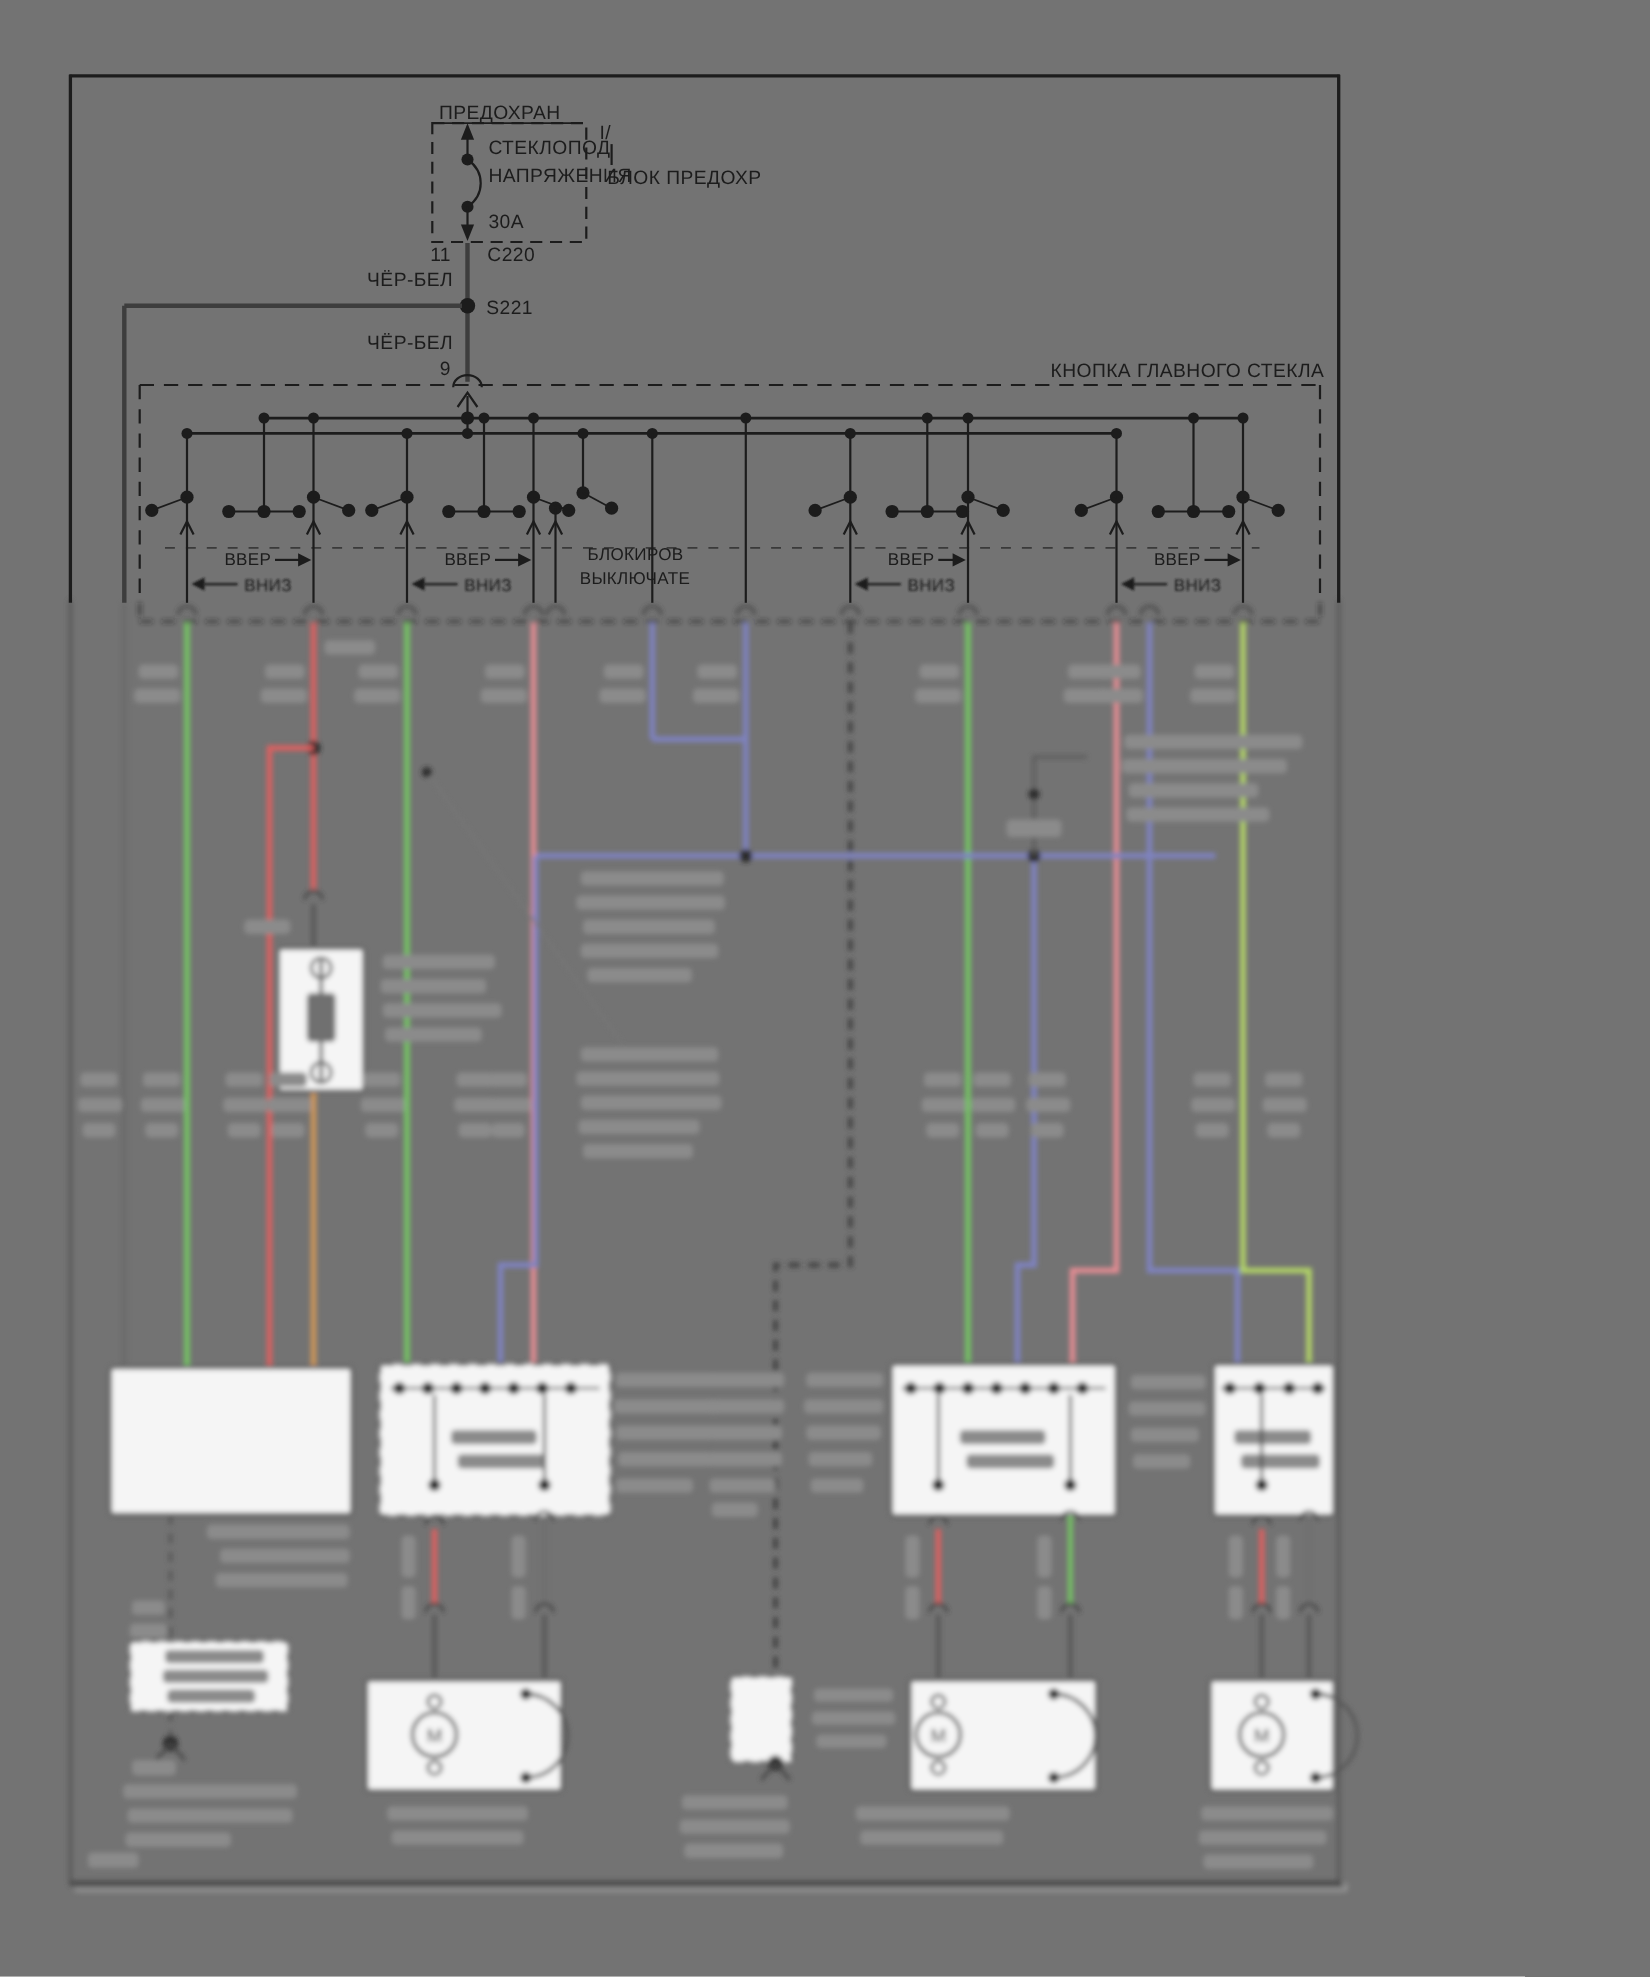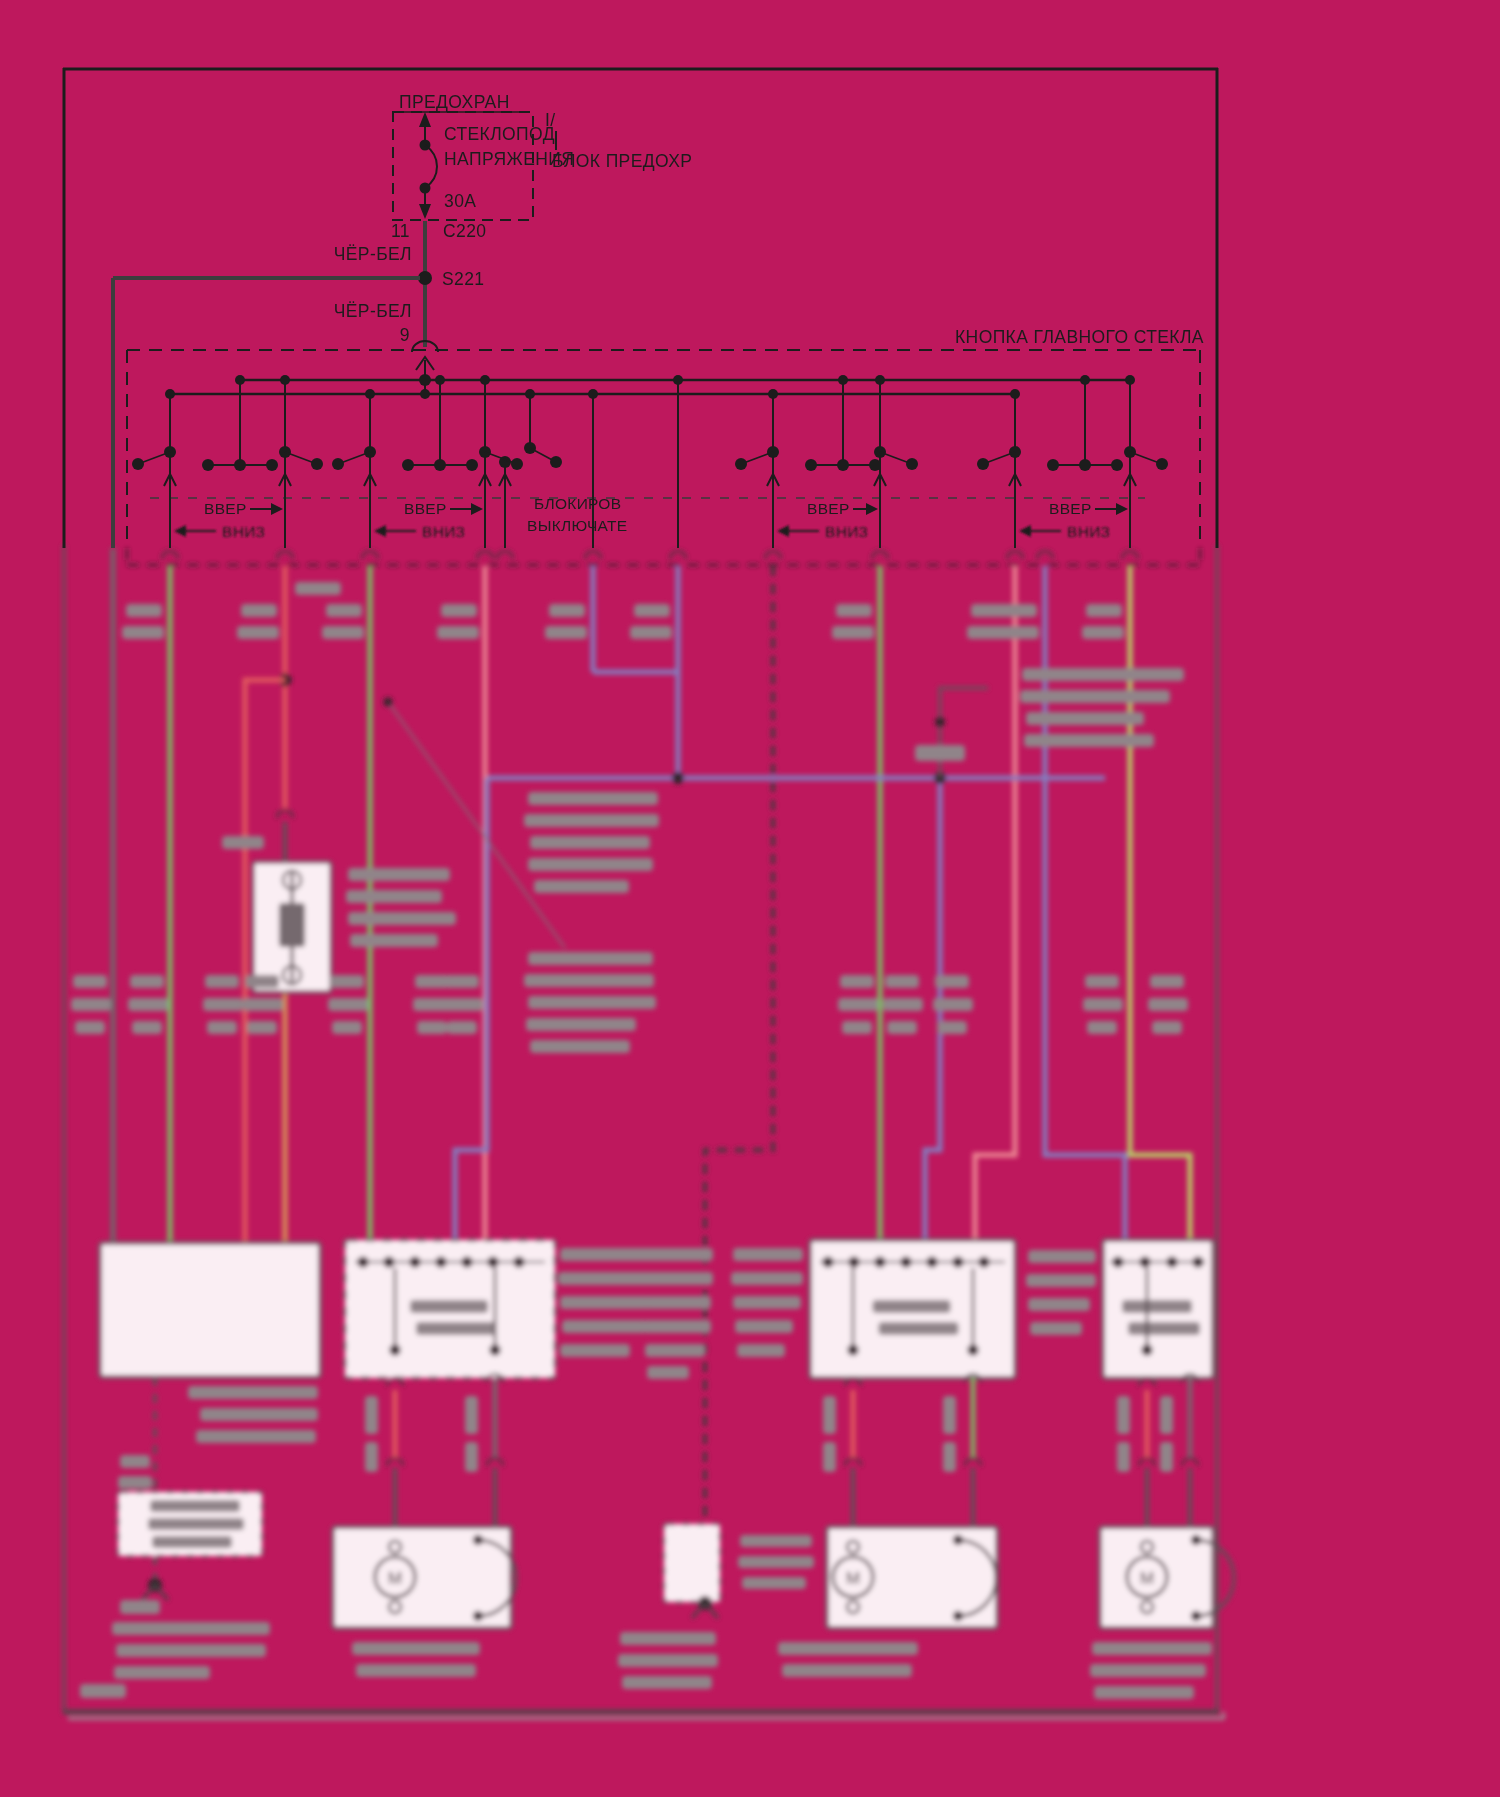--- a/index.html
+++ b/index.html
@@ -1,16 +1,16 @@
 <!DOCTYPE html>
 <html><head>
 <meta charset="utf-8">
 <style>
   html,body{margin:0;padding:0;background:#ffffff;}
-  #stage{position:relative;width:1500px;height:1797px;background:#be185d;overflow:hidden;
+  #stage{position:relative;width:1500px;height:1797px;background:#737373;overflow:hidden;
          font-family:"Liberation Sans", sans-serif;}
   svg{position:absolute;left:0;top:0;}
   text{fill:#1c1c1c;font-family:"Liberation Sans", sans-serif;}
   .t17{font-size:17.5px;letter-spacing:.4px;}
   .t15{font-size:15.5px;letter-spacing:.3px;}
 </style>
 </head>
 <body>
 
 <div id="stage">

